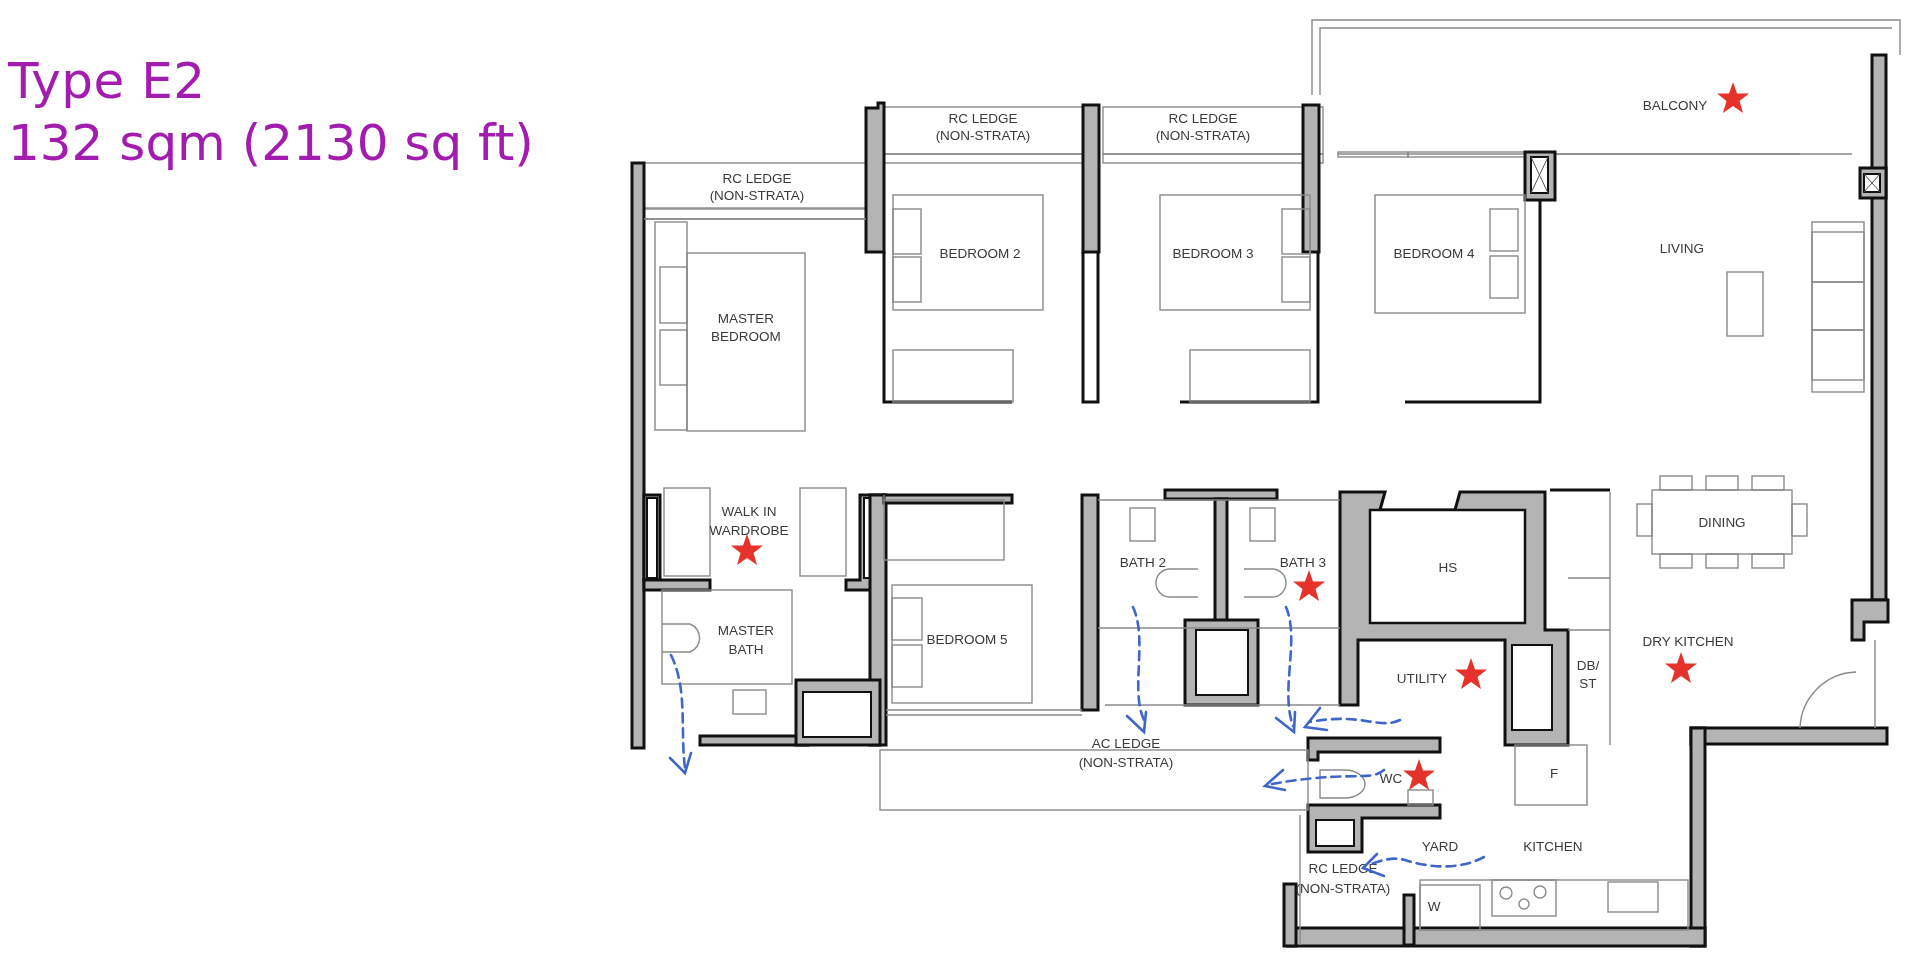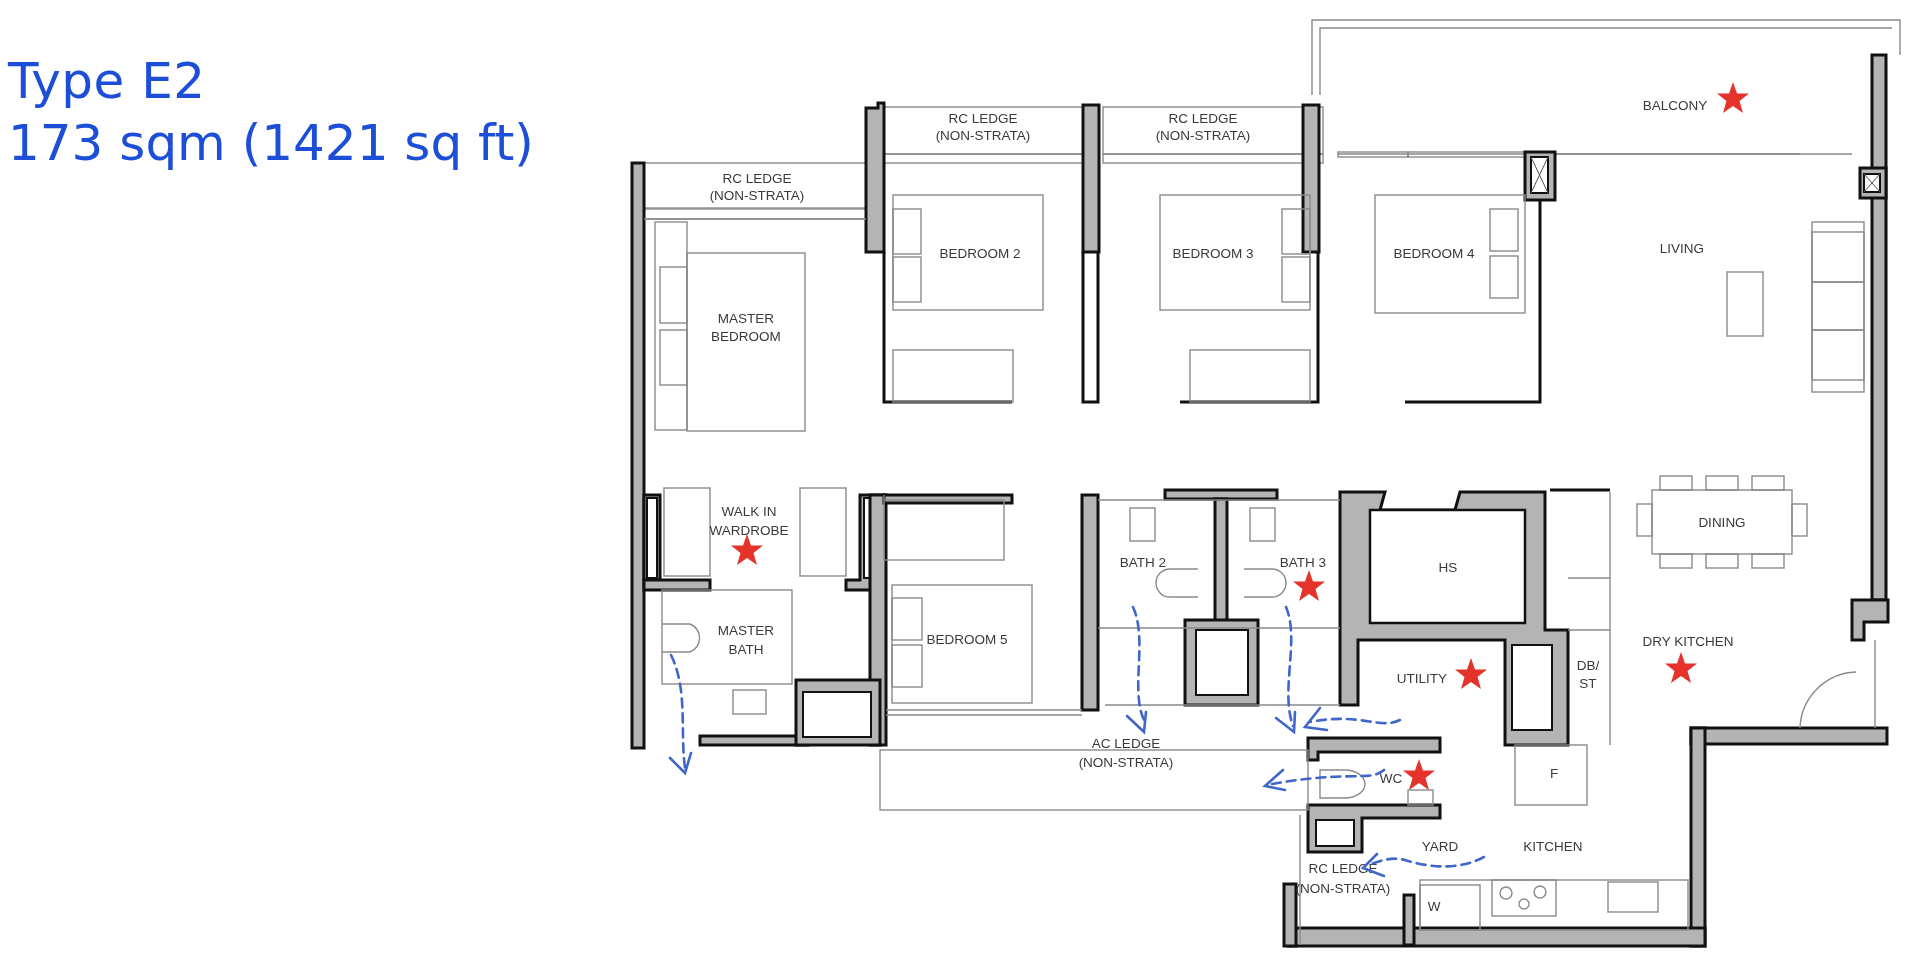--- a/index.html
+++ b/index.html
@@ -1,34 +1,34 @@
 <!DOCTYPE html>
 <html><head>
 <meta charset="utf-8">
 <style>
   html, body { margin:0; padding:0; background:#ffffff; }
   body { width:1920px; height:968px; position:relative; overflow:hidden; font-family:"DejaVu Sans", sans-serif; }
-  .title-block { position:absolute; left:8px; top:50px; color:#1d4ed8; }
+  .title-block { position:absolute; left:8px; top:50px; color:#a21caf; }
   .title-type { font-size:50px; line-height:62px; font-weight:400; letter-spacing:0.5px; }
   .title-area { font-size:50px; line-height:62px; font-weight:400; }
   svg.plan { position:absolute; left:0; top:0; }
   .lbl { font-family:"Liberation Sans", sans-serif; font-size:13.5px; fill:#3a3a3a; text-anchor:middle; }
   .wall { fill:#b4b4b4; stroke:#111; stroke-width:3; }
   .thin { fill:none; stroke:#8a8a8a; stroke-width:1.4; }
   .dark { fill:none; stroke:#111; stroke-width:3; }
   .star { fill:#e5322a; }
   .flow { fill:none; stroke:#3f66c8; stroke-width:2.6; stroke-dasharray:9 6; stroke-linecap:round; }
   .arrow { fill:none; stroke:#3f66c8; stroke-width:2.6; stroke-linecap:round; }
 </style>
 </head>
 <body>
 
 <div class="title-block">
   <div class="title-type">Type E2</div>
-  <div class="title-area">173 sqm (1421 sq ft)</div>
+  <div class="title-area">132 sqm (2130 sq ft)</div>
 </div>
 
 <svg class="plan" width="1920" height="968" viewBox="0 0 1920 968">
 
   <g>
     <polyline class="thin" points="1312,95 1312,20 1900,20 1900,55"></polyline>
     <polyline class="thin" points="1320,95 1320,28 1892,28"></polyline>
   </g>
 
   <g>

